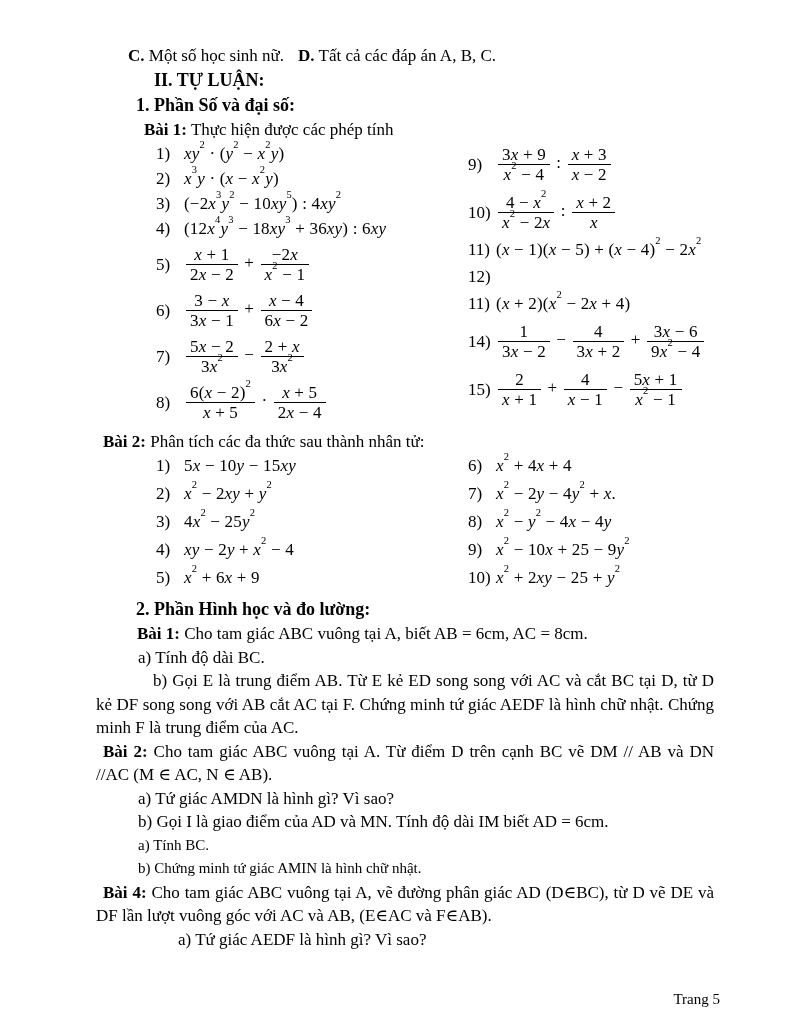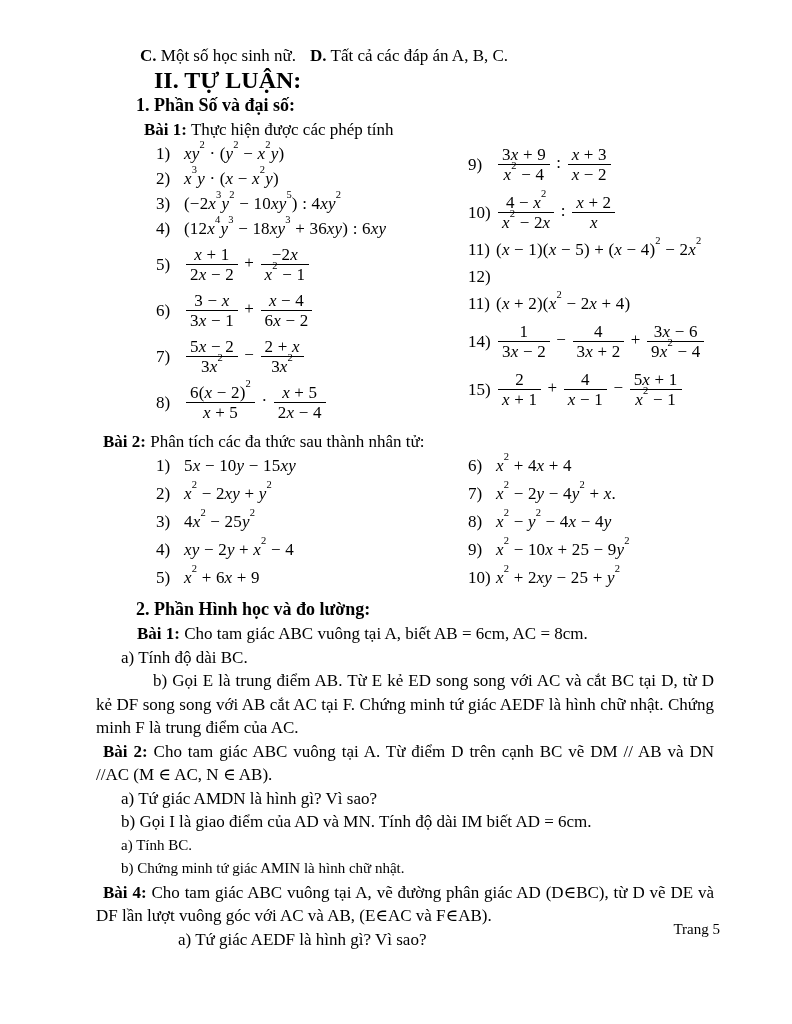--- a/index.html
+++ b/index.html
@@ -3,23 +3,23 @@
 <meta charset="utf-8">
 <style>
   html,body{margin:0;padding:0;background:#e8e8e8;}
   .page{
     position:relative;width:792px;height:1024px;background:#ffffff;
     font-family:"Liberation Serif","DejaVu Serif",serif;font-size:17px;color:#000;
     overflow:hidden;margin:0 auto;box-sizing:border-box;
   }
   .content{padding:44px 78px 0 96px;box-sizing:border-box;}
   p{margin:0;}
-  .ansline{margin-left:44px;line-height:24px;}
+  .ansline{margin-left:32px;line-height:24px;}
   .ansline b.dlab{margin-left:14px;}
-  .h-tuluan{margin-left:58px;font-weight:bold;font-size:24px;line-height:24px;}
+  .h-tuluan{margin-left:58px;font-weight:bold;font-size:18px;line-height:24px;}
   .h-part{margin-left:40px;font-weight:bold;font-size:18px;line-height:26px;}
   .bai-head{margin-left:48px;line-height:24px;}
   .bai-head b{font-weight:bold;}
   .cols{display:flex;margin-left:60px;margin-top:2px;}
   .col-l{width:312px;flex:none;}
   .col-r{flex:1;}
   .mrow{display:flex;align-items:center;margin-bottom:5px;min-height:20px;}
   .mnum{width:28px;flex:none;}
   .col-r .mrow{margin-bottom:7px;}
   .mexpr{white-space:nowrap;letter-spacing:0.2px;}
@@ -27,25 +27,25 @@
   .bold-math .mexpr{font-weight:normal;}
   sup{font-size:62%;line-height:0;position:relative;top:-0.4em;}
   .frac{display:inline-block;text-align:center;vertical-align:middle;margin:1px 2px;line-height:1.12;}
   .frac .num{display:block;padding:0 4px 0;}
   .frac .den{display:block;border-top:1.3px solid #000;padding:0 4px 0;}
   .b2cols .mrow{margin-bottom:8px;}
   .geo p.gp{line-height:23.5px;text-align:justify;}
   .geo p.gp b{font-weight:bold;}
   .gp.bai{text-indent:7px;}
   .gp.bai1i{text-indent:41px;}
-  .gp.suba{margin-left:25px;text-align:left;}
+  .gp.suba{margin-left:42px;text-align:left;}
   .gp.hang{text-indent:57px;}
   .gp.small{font-size:15px;line-height:20.5px;}
   .gp.sub2{margin-left:82px;text-align:left;}
-  .footer{position:absolute;right:72px;top:921px;font-size:15px;}
+  .footer{position:absolute;right:72px;top:991px;font-size:15px;}
 </style>
 </head>
 <body>
 
 <div class="page">
   <div class="content">
 
     <p class="ansline"><b>C.</b> <span>Một số học sinh nữ.</span><b class="dlab">D.</b> <span>Tất cả các đáp án A, B, C.</span></p>
 
     <p class="h-tuluan">II. TỰ LUẬN:</p>

